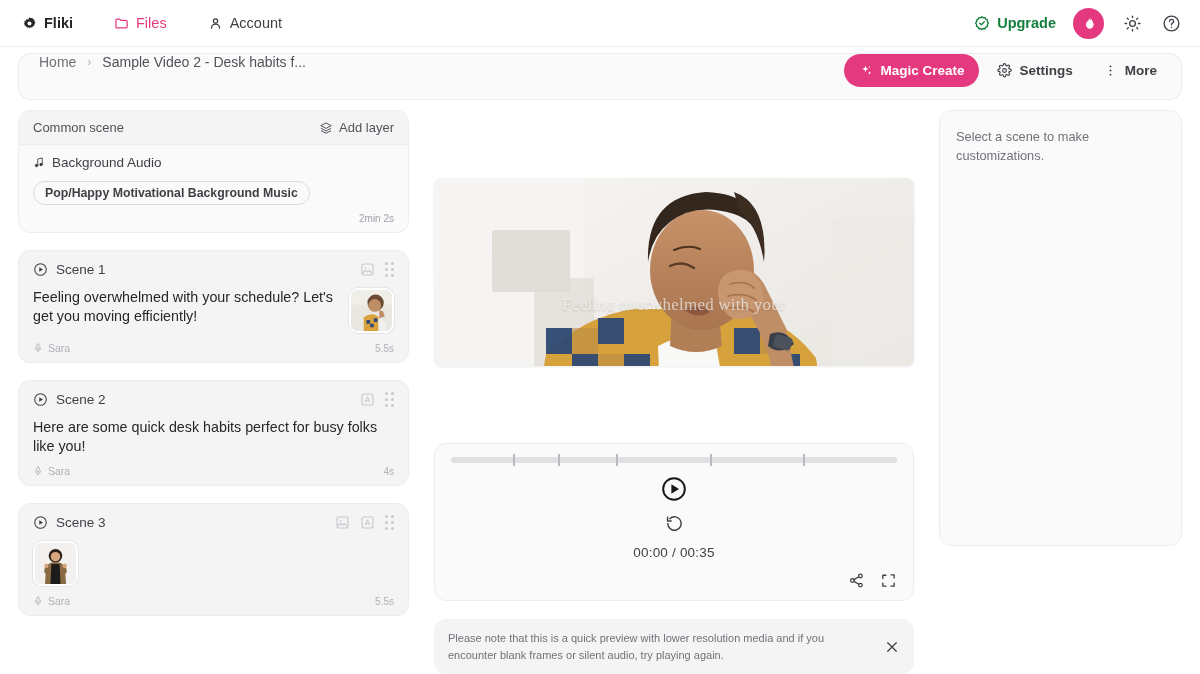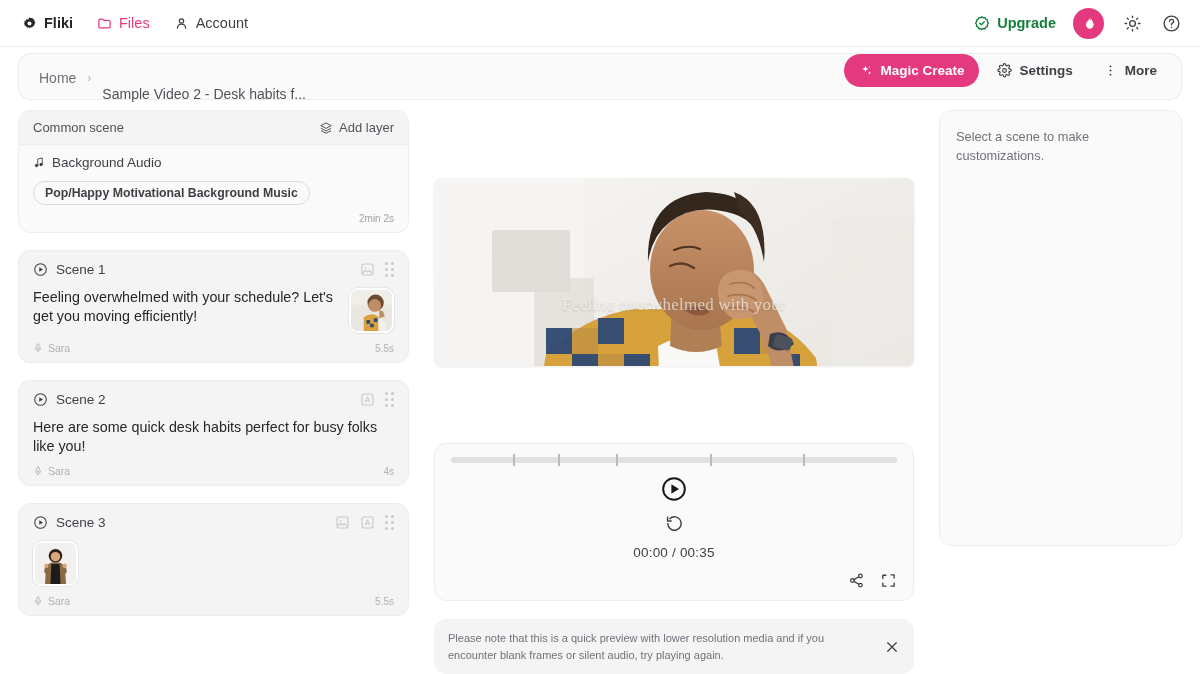--- a/index.html
+++ b/index.html
@@ -14,21 +14,21 @@
   .app { width: 1200px; height: 674px; display: flex; flex-direction: column; background:#fff; }
 
   
   .topnav {
     height: 47px; flex: 0 0 47px;
     display: flex; align-items: center;
     padding: 0 18px 0 22px;
     background: #fff;
     border-bottom: 1px solid #f1f1f2;
   }
-  .nav-left { display: flex; align-items: center; gap: 24px; }
+  .nav-left { display: flex; align-items: center; gap: 41px; }
   .nav-item { display: flex; align-items: center; gap: 7px; font-size: 14.5px; color: #3f3f46; cursor: pointer; }
   .nav-item.brand { font-weight: 600; color: #27272a; }
   .nav-item.active { color: #e5397f; }
   .nav-right { margin-left: auto; display: flex; align-items: center; gap: 17px; }
   .upgrade { display:flex; align-items:center; gap:7px; color:#15803d; font-size:14.5px; font-weight:600; cursor:pointer; }
   .avatar {
     width: 31px; height: 31px; border-radius: 50%;
     background: #e5397f; display:flex; align-items:center; justify-content:center;
     cursor:pointer;
   }
@@ -39,21 +39,21 @@
   .crumbbar {
     height: 47px;
     background: #fafafa;
     border: 1px solid #ededee;
     border-radius: 12px;
     display: flex; align-items: flex-start;
     padding: 0 12px 0 20px;
   }
   .crumbs { display:flex; align-items:center; gap: 11px; font-size: 14px; }
   .crumb { color:#71717a; cursor:pointer; }
-  .crumb.current { color:#52525b;margin-top:32px; }
+  .crumb.current { color:#52525b; }
   .crumb-sep { color:#b4b4ba; font-size: 12px; }
   .crumb-actions { margin-left:auto; display:flex; align-items:center; gap: 6px; }
   .magic-btn {
     background:#e5397f; color:#fff; border:none; border-radius:999px;
     height: 33px; padding: 0 15px; font-size: 13.5px; font-weight:600;
     display:flex; align-items:center; gap:7px; cursor:pointer;
     font-family:"Liberation Sans", sans-serif;
   }
   .ghost-btn {
     background:transparent; border:none; color:#3f3f46;

